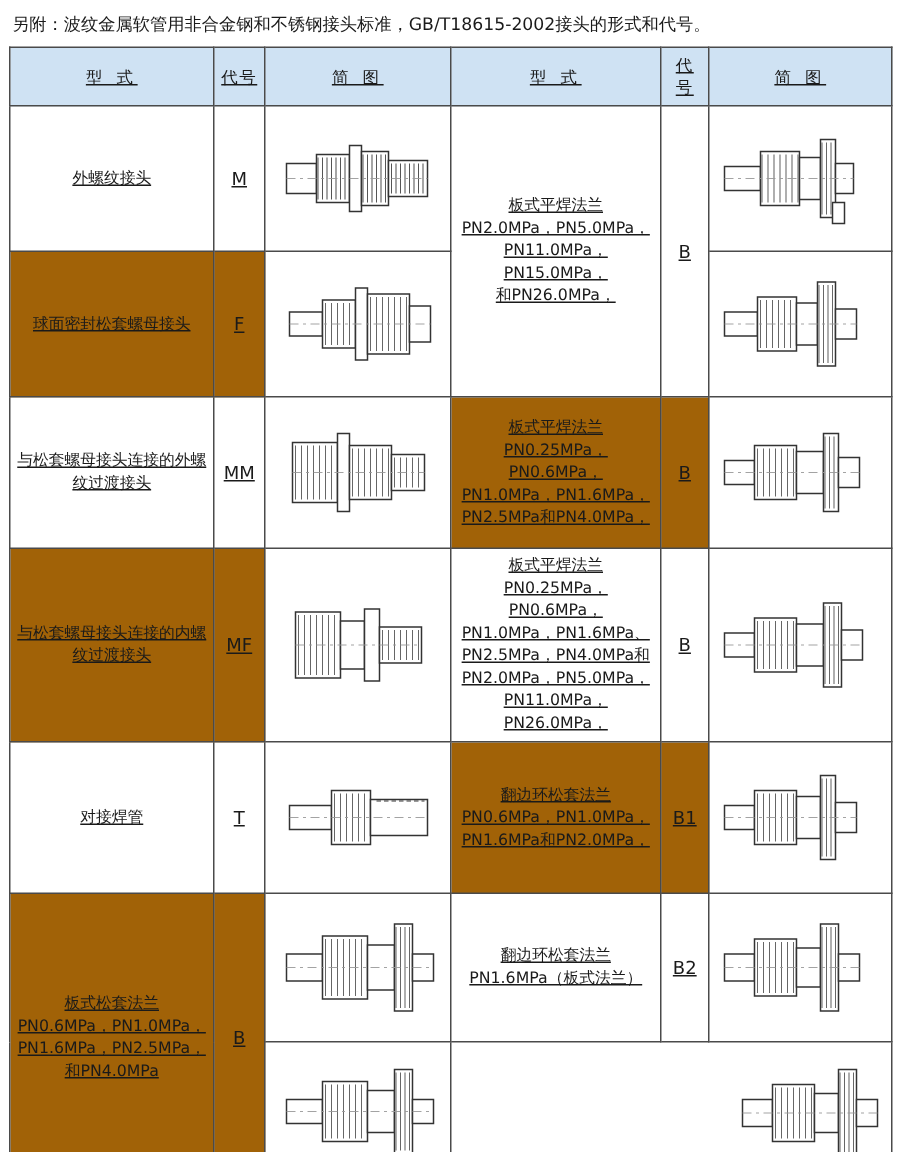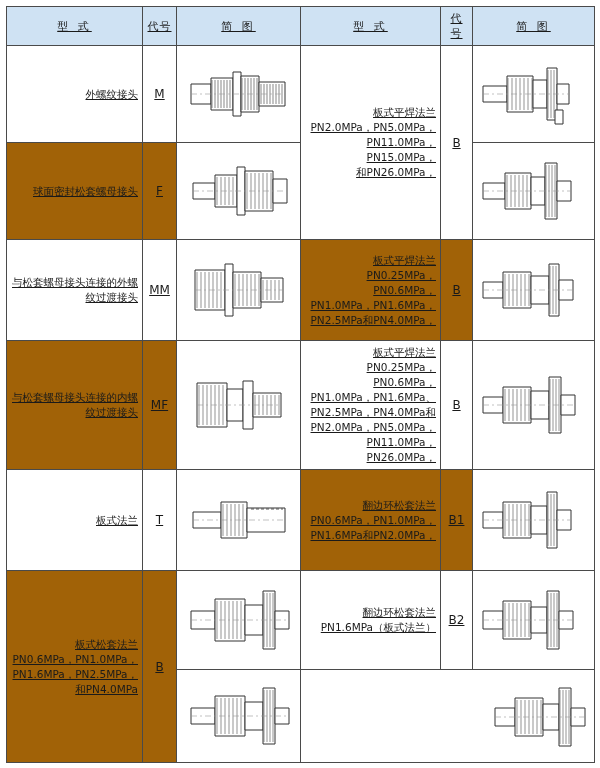--- a/index.html
+++ b/index.html
@@ -46,21 +46,21 @@
     font-size: 11px;
     height: 22px;
     font-weight: normal;
     letter-spacing: 3px;
   }
   .hdr td.narrow { letter-spacing: 1px; margin-top: 28px; }
   .label-cell {
     font-size: 10.5px;
     line-height: 15px;
     padding: 3px 5px;
-    text-align: right;
+    text-align: center;
     vertical-align: middle;
   }
   .code-cell {
     text-align: center;
     font-size: 12px;
     vertical-align: middle;
   }
   .yellow { background: #a16207; }
   .white { background: #ffffff; }
   .fig-cell {
@@ -77,20 +77,21 @@
   col.c3 { width: 124px; }
   col.c4 { width: 140px; }
   col.c5 { width: 32px; }
   col.c6 { width: 122px; }
 </style>
 </head>
 <body>
 
 <div class="page">
 
+  <div class="caption">另附：波纹金属软管用非合金钢和不锈钢接头标准，GB/T18615-2002接头的形式和代号。</div>
 
   <table class="main">
     <colgroup>
       <col class="c1">
         <col class="c2">
         <col class="c3">
       <col class="c4">
         <col class="c5">
         <col class="c6">
     </colgroup>
@@ -264,21 +265,21 @@
             <g stroke="#666" stroke-width="0.7">
               <path d="M28 32 L28 64 M32 32 L32 64 M36 32 L36 64 M40 32 L40 64 M44 32 L44 64 M48 32 L48 64 M52 32 L52 64"></path>
               <path d="M73 22 L73 74 M76 22 L76 74 M79 22 L79 74 M82 22 L82 74"></path>
             </g>
             <path d="M6 48 L98 48" stroke="#999" stroke-width="0.6" stroke-dasharray="6 3 2 3"></path>
           </svg>
         </td>
       </tr>
 
       <tr>
-        <td class="label-cell white" style="height:92px">板式法兰</td>
+        <td class="label-cell white" style="height:92px">对接焊管</td>
         <td class="code-cell white">T</td>
         <td class="fig-cell">
           <svg width="118" height="84" viewBox="0 0 118 84">
             <g fill="#ffffff" stroke="#333" stroke-width="1">
               <path d="M12 34 L40 34 L40 50 L12 50 Z"></path>
               <path d="M40 24 L66 24 L66 60 L40 60 Z"></path>
               <path d="M66 30 L104 30 L104 54 L66 54 Z"></path>
             </g>
             <g stroke="#666" stroke-width="0.7">
               <path d="M42 26 L42 58 M46 26 L46 58 M50 26 L50 58 M54 26 L54 58 M58 26 L58 58 M62 26 L62 58"></path>

